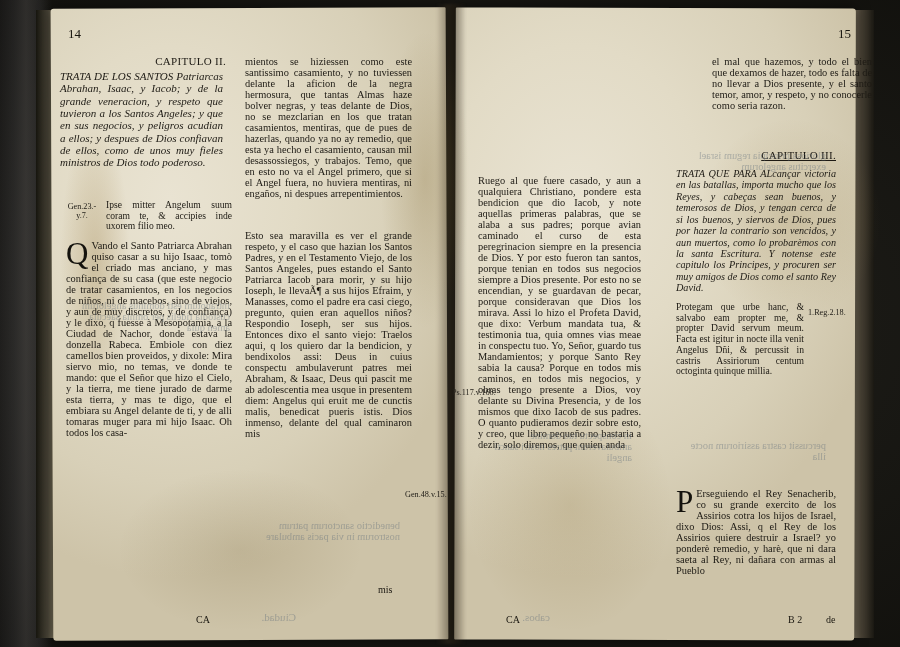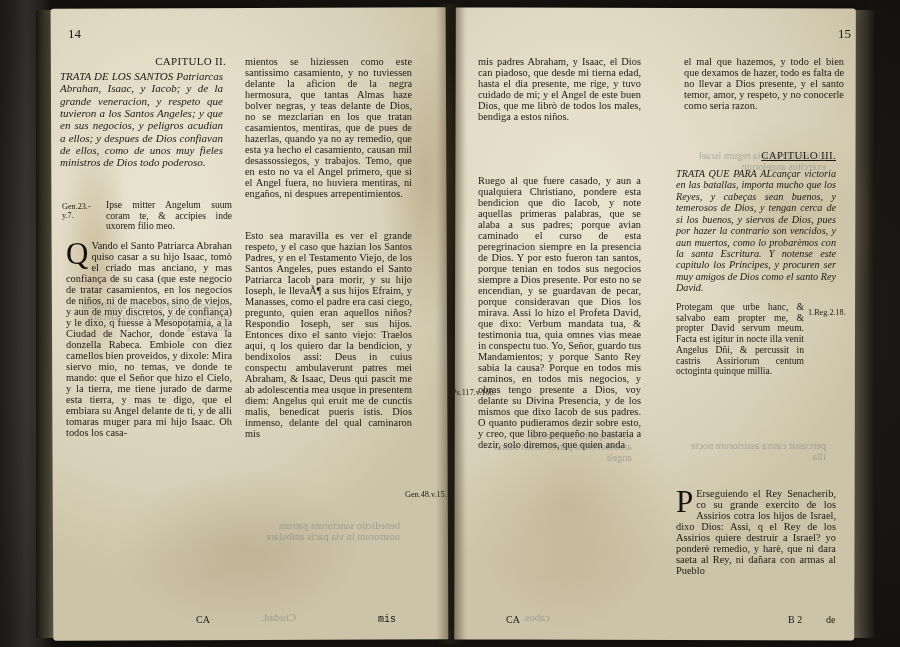--- a/index.html
+++ b/index.html
@@ -130,54 +130,53 @@
   <div class="stain s4"></div>
   <div class="stain s5"></div>
 
   <div class="folio" style="left:68px; top:26px;">14</div>
 
 
   <div class="txt chaphead" style="left:66px; top:56px; width:160px;">CAPITULO II.</div>
 
   <div class="txt italic" style="left:60px; top:70px; width:163px; font-size:11px; line-height:1.12;">TRATA DE LOS SANTOS Patriarcas Abrahan, Isaac, y Iacob; y de la grande veneracion, y respeto que tuvieron a los Santos Angeles; y que en sus negocios, y peligros acudian a ellos; y despues de Dios confiavan de ellos, como de unos muy fieles ministros de Dios todo poderoso.</div>
 
-  <div class="marg" style="left:62px; top:202px; width:40px;">Gen.23.-y.7.</div>
+  <div class="marg" style="left:62px; top:202px; width:40px;text-align:center;">Gen.23.-y.7.</div>
 
   <div class="txt" style="left:106px; top:200px; width:126px; font-size:9.6px; line-height:1.12;">Ipse mitter Angelum suum coram te, &amp; accipies inde uxorem filio meo.</div>
 
   <div class="txt blk" style="left:66px; top:240px; width:166px;">
     <span class="dropcap">Q</span><span>Vando el Santo Patriarca Abrahan quiso casar a su hijo Isaac, tomò el criado mas anciano, y mas confiança de su casa (que este negocio de tratar casamientos, en los negocios de niños, ni de macebos, sino de viejos, y aun de muy discretos, y de confiança) y le dixo, q fuesse à Mesopotamia, a la Ciudad de Nachor, donde estava la donzella Rabeca. Embiole con diez camellos bien proveidos, y dixole: Mira siervo mio, no temas, ve donde te mando: que el Señor que hizo el Cielo, y la tierra, me tiene jurado de darme esta tierra, y mas te digo, que el embiara su Angel delante de ti, y de alli tomaras muger para mi hijo Isaac. Oh todos los casa-</span>
   </div>
 
   <div class="txt blk" style="left:245px; top:56px; width:167px;">mientos se hiziessen como este santissimo casamiento, y no tuviessen delante la aficion de la negra hermosura, que tantas Almas haze bolver negras, y teas delante de Dios, no se mezclarian en los que tratan casamientos, mentiras, que de pues de hazerlas, quando ya no ay remedio, que esta ya hecho el casamiento, causan mil desassossiegos, y trabajos. Temo, que en esto no va el Angel primero, que si el Angel fuera, no huviera mentiras, ni engaños, ni despues arrepentimientos.</div>
 
   <div class="txt blk" style="left:245px; top:230px; width:167px;">Esto sea maravilla es ver el grande respeto, y el caso que hazian los Santos Padres, y en el Testamento Viejo, de los Santos Angeles, pues estando el Santo Patriarca Iacob para morir, y su hijo Ioseph, le llevaÃ¶ a sus hijos Efraim, y Manasses, como el padre era casi ciego, pregunto, quien eran aquellos niños? Respondio Ioseph, ser sus hijos. Entonces dixo el santo viejo: Traelos aqui, q los quiero dar la bendicion, y bendixolos assi: Deus in cuius conspectu ambulaverunt patres mei Abraham, &amp; Isaac, Deus qui pascit me ab adolescentia mea usque in presentem diem: Angelus qui eruit me de cunctis malis, benedicat pueris istis. Dios inmenso, delante del qual caminaron mis</div>
 
   <div class="marg" style="left:405px; top:490px; width:36px;">Gen.48.v.15.</div>
 
-  <div class="catch" style="left:378px; top:614px;font-family:Liberation Mono, monospace;">mis</div>
+  <div class="catch" style="left:378px; top:584px;">mis</div>
 
   <div class="ghost" style="left:70px; top:300px; width:160px;">
     intranotum esti dominus angelorum custodia fidelis per omnia saecula amen quia
   </div>
   <div class="ghost" style="left:250px; top:520px; width:150px;">
     benedictio sanctorum patrum nostrorum in via pacis ambulare
   </div>
   <div class="ghost" style="left:236px; top:612px; width:60px; font-size:11px;">Ciudad.</div>
 
   <div class="folio" style="left:838px; top:26px;">15</div>
 
 
-  <div class="txt blk" style="left:478px; top:56px; width:163px;">mis padres Abraham, y Isaac, el Dios can piadoso, que desde mi tierna edad, hasta el dia presente, me rige, y tuvo cuidado de mi; y el Angel de este buen Dios, que me librò de todos los males, bendiga a estos niños.</div>
 
   <div class="txt blk" style="left:478px; top:175px; width:163px;">Ruego al que fuere casado, y aun a qualquiera Christiano, pondere esta bendicion que dio Iacob, y note aquellas primeras palabras, que se alaba a sus padres; porque avian caminado el curso de esta peregrinacion siempre en la presencia de Dios. Y por esto fueron tan santos, porque tenian en todos sus negocios siempre a Dios presente. Por esto no se encendian, y se guardavan de pecar, porque consideravan que Dios los mirava. Assi lo hizo el Profeta David, que dixo: Verbum mandata tua, &amp; testimonia tua, quia omnes vias meae in conspectu tuo. Yo, Señor, guardo tus Mandamientos; y porque Santo Rey sabia la causa? Porque en todos mis caminos, en todos mis negocios, y obras tengo presente a Dios, voy delante su Divina Presencia, y de los mismos que dixo Iacob de sus padres. O quanto pudieramos dezir sobre esto, y creo, que libro pequeño no bastaria a dezir, solo diremos, que quien anda</div>
 
   <div class="marg" style="left:452px; top:388px; width:30px;">Ps.117.v.168.</div>
 
-  <div class="txt blk" style="left:684px; top:56px; width:160px;">el mal que hazemos, y todo el bien que dexamos de hazer, todo es falta de no llevar a Dios presente, y el santo temor, amor, y respeto, y no conocerle como seria razon.</div>
+  <div class="txt blk" style="left:712px; top:56px; width:160px;">el mal que hazemos, y todo el bien que dexamos de hazer, todo es falta de no llevar a Dios presente, y el santo temor, amor, y respeto, y no conocerle como seria razon.</div>
 
   <div class="txt chaphead" style="left:676px; top:150px; width:160px; font-size:11px;text-decoration:underline;">CAPITULO III.</div>
 
   <div class="txt italic" style="left:676px; top:168px; width:160px; font-size:10.2px; line-height:1.12;">TRATA QUE PARA ALcançar victoria en las batallas, importa mucho que los Reyes, y cabeças sean buenos, y temerosos de Dios, y tengan cerca de si los buenos, y siervos de Dios, pues por hazer la contrario son vencidos, y aun muertos, como lo probarèmos con la santa Escritura. Y notense este capitulo los Principes, y procuren ser muy amigos de Dios como el santo Rey David.</div>
 
   <div class="marg" style="left:808px; top:308px; width:42px;">1.Reg.2.18.</div>
 
   <div class="txt" style="left:676px; top:302px; width:128px; font-size:9.6px; line-height:1.12;">Protegam que urbe hanc, &amp; salvabo eam propter me, &amp; propter David servum meum. Facta est igitur in nocte illa venit Angelus Dñi, &amp; percussit in castris Assiriorum centum octoginta quinque millia.</div>
 
   <div class="txt blk" style="left:676px; top:488px; width:160px;">

